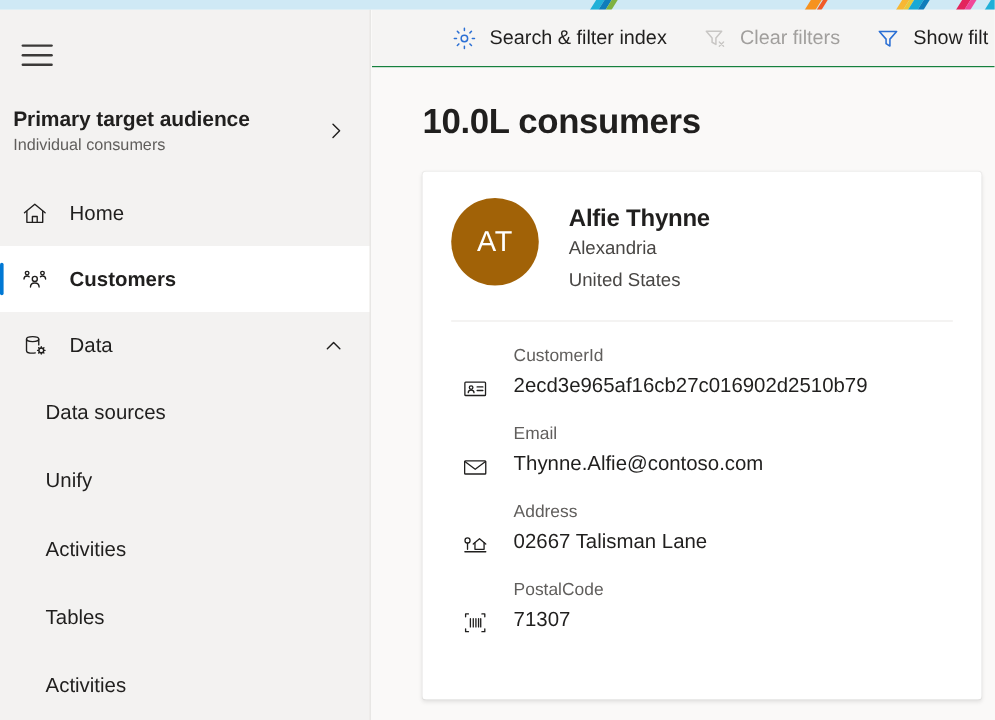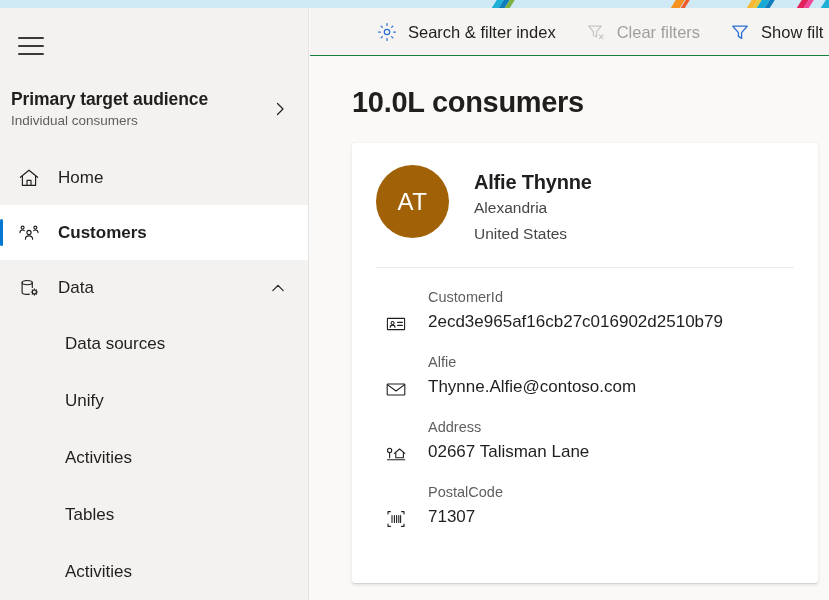--- a/index.html
+++ b/index.html
@@ -136,21 +136,21 @@
   .navitem .chev-up {
     margin-left: auto;
     margin-right: 22px;
     width: 16px; height: 16px;
   }
 
   .subitem {
     display: flex;
     align-items: center;
     height: 57px;
-    padding-left: 65px;
+    padding-left: 38px;
     cursor: pointer;
   }
   .subitem .sublabel {
     font-size: 17px;
     color: #201f1e;
     line-height: 22px;
   }
 
   
   .main {
@@ -458,21 +458,21 @@
         </div>
 
         <div class="field">
           <span class="field-icon">
             <svg viewBox="0 0 22 22" width="22" height="22" fill="none" stroke="#201f1e" stroke-width="1.1" stroke-linecap="round" stroke-linejoin="round">
               <rect x="2.2" y="6" width="17.6" height="11" rx="0.7"></rect>
               <path d="M2.4 6.6 L11 13 L19.6 6.6"></path>
             </svg>
           </span>
           <div>
-            <div class="field-label">Alfie</div>
+            <div class="field-label">Email</div>
             <div class="field-value">Thynne.Alfie@contoso.com</div>
           </div>
         </div>
 
         <div class="field">
           <span class="field-icon">
             <svg viewBox="0 0 22 22" width="22" height="22" fill="none" stroke="#201f1e" stroke-width="1.1" stroke-linecap="round" stroke-linejoin="round">
               <circle cx="4.6" cy="7.4" r="2.1"></circle>
               <path d="M4.6 9.8 V14.8"></path>
               <path d="M9.4 10.4 L14.6 6 L19.8 10.4"></path>

